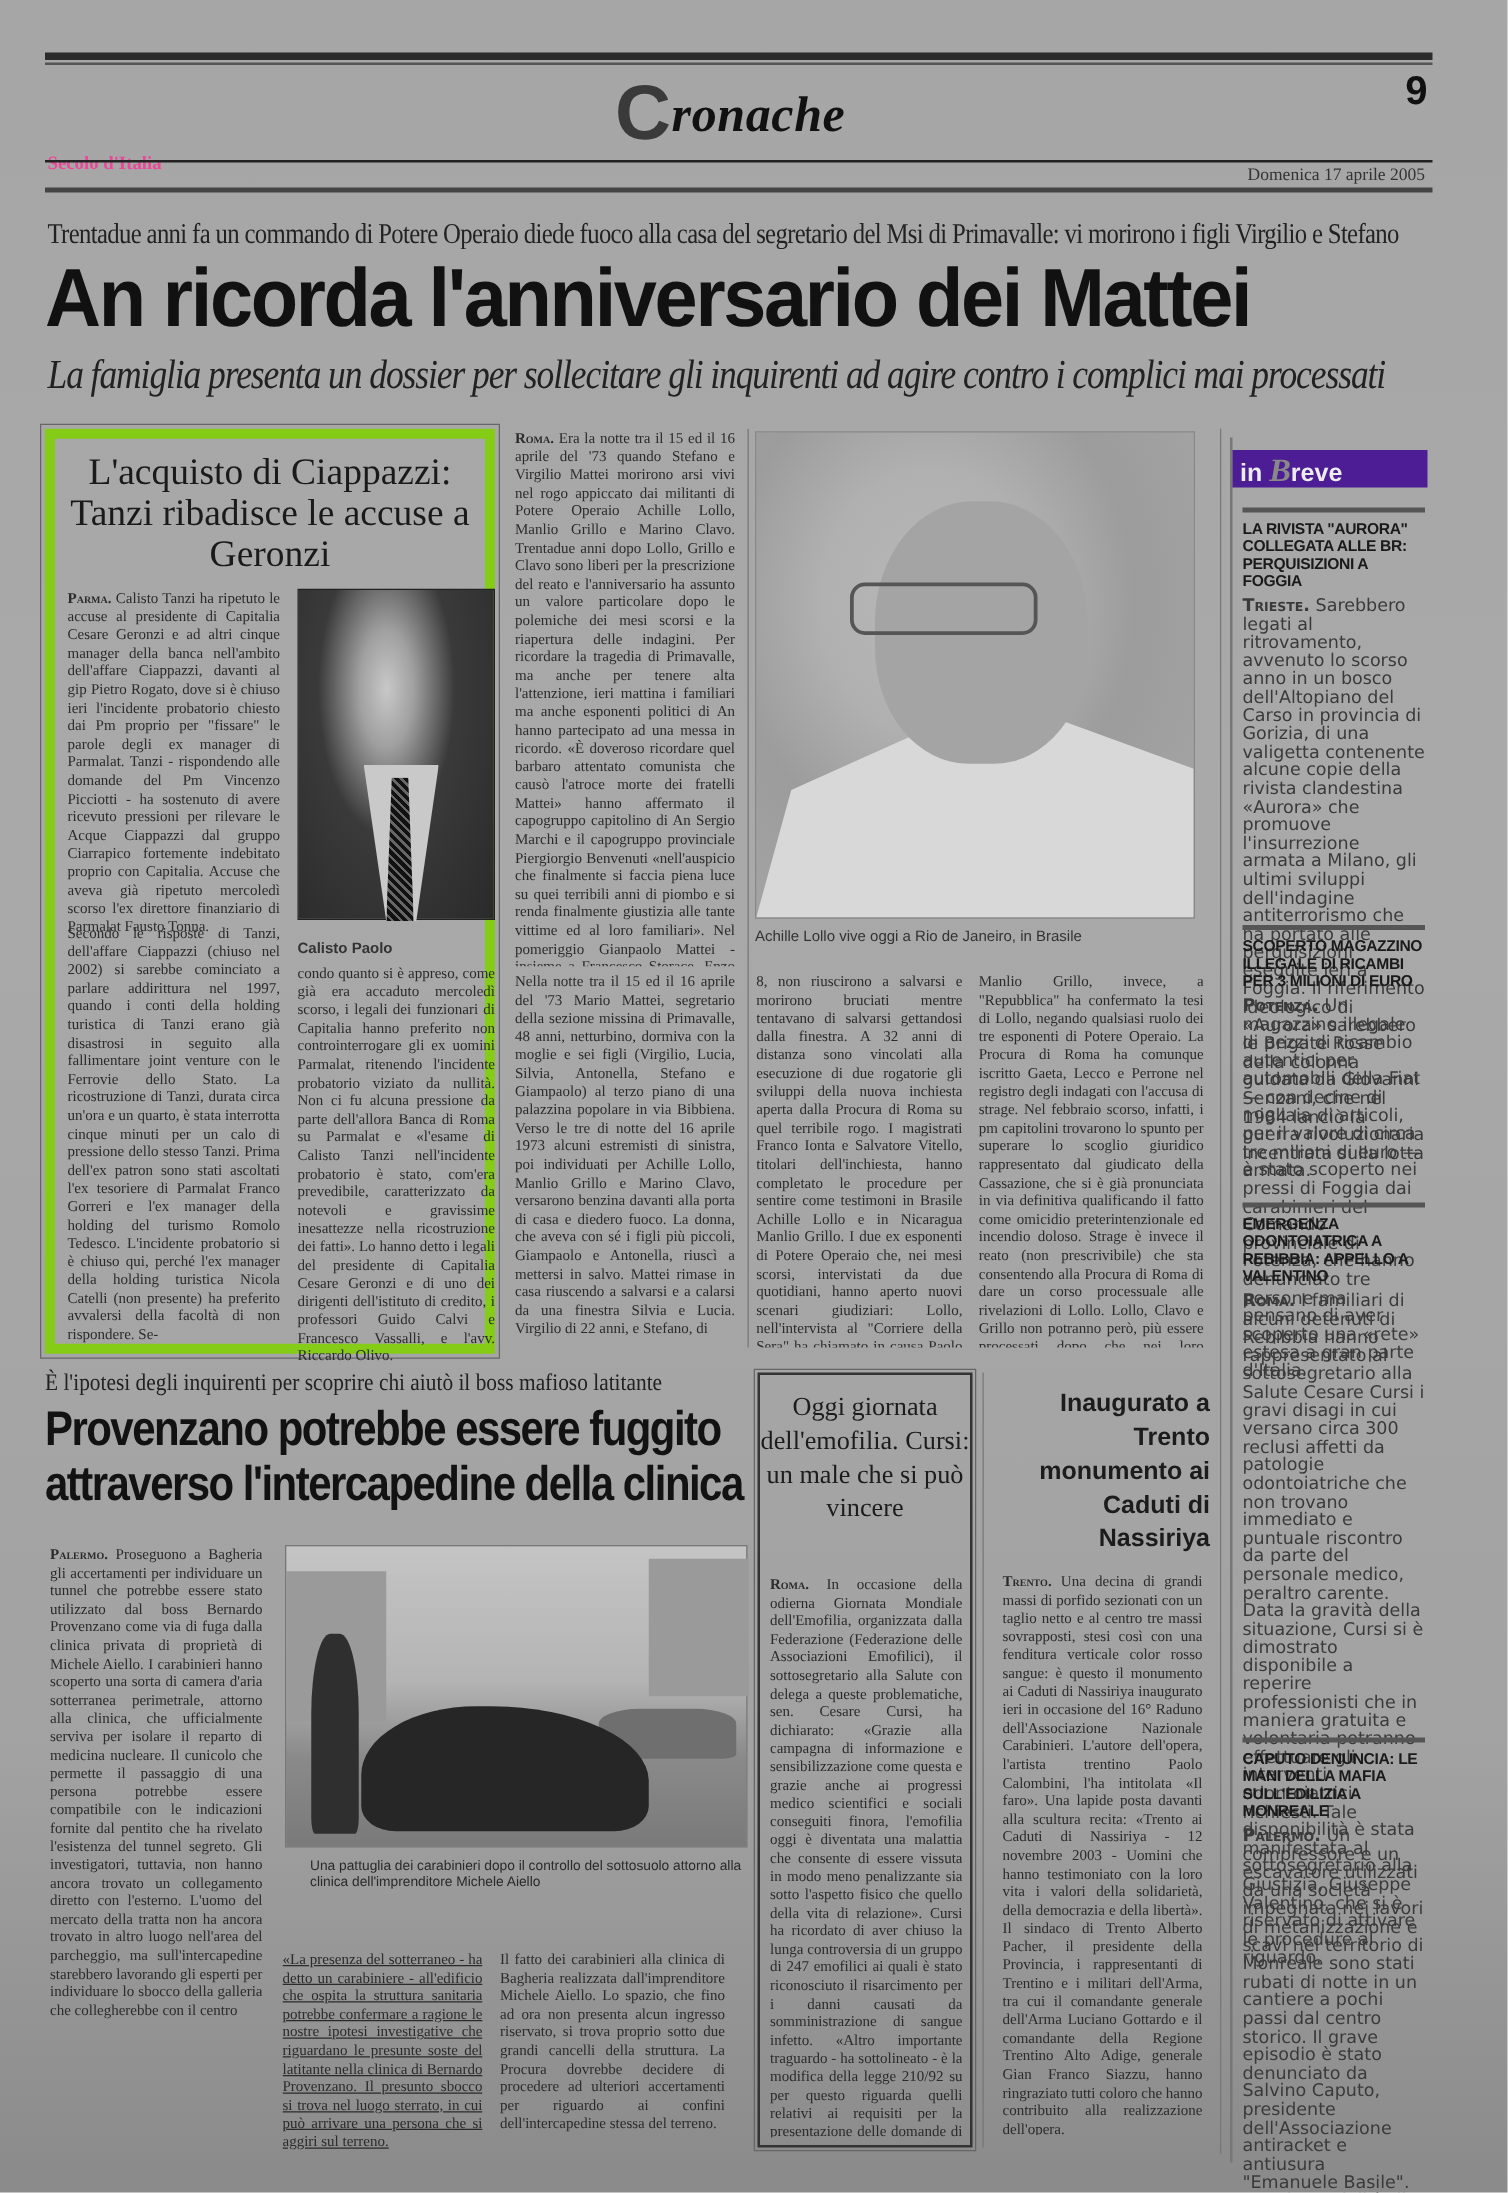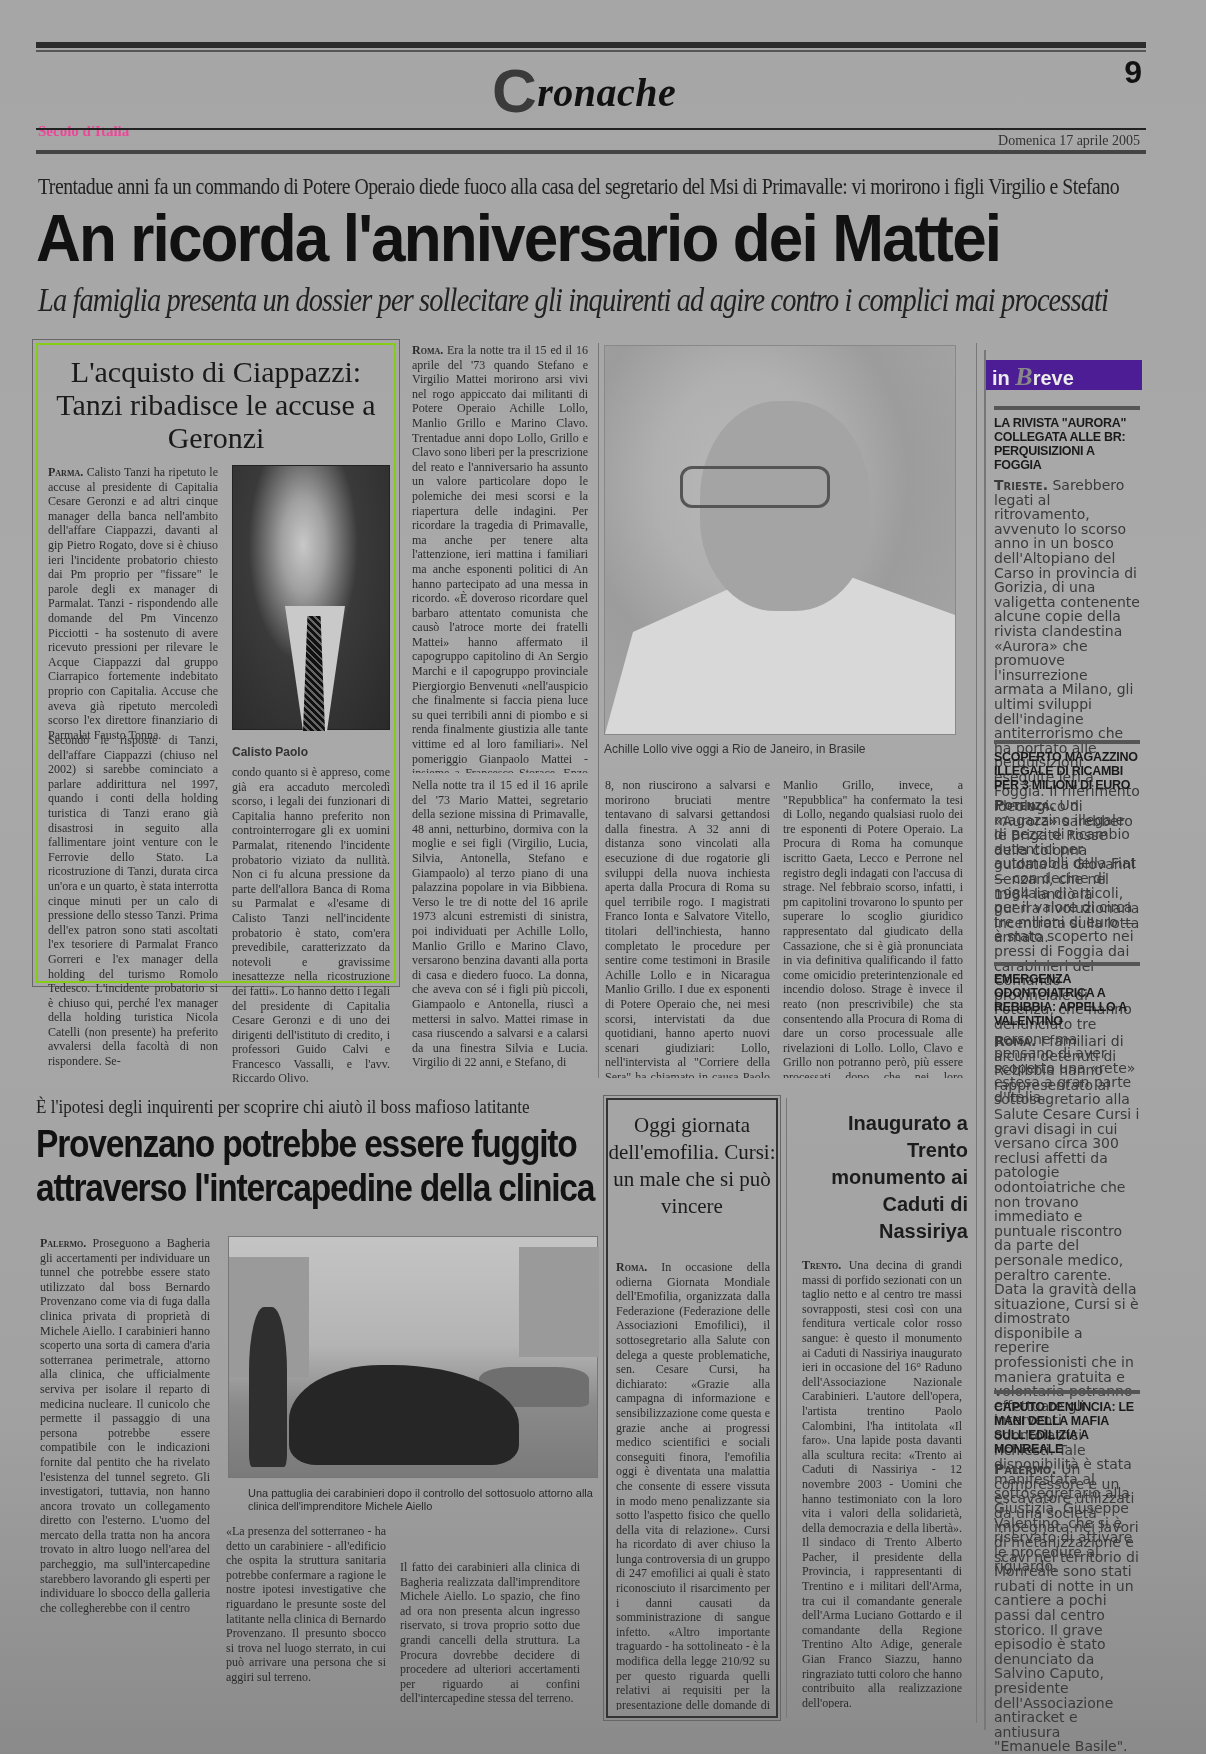--- a/index.html
+++ b/index.html
@@ -22,21 +22,21 @@
   .rule-mid { position: absolute; left: 36px; top: 128px; width: 1110px; height: 2px; background: #222; }
   .date { position: absolute; right: 66px; top: 133px; font-size: 14px; color: #333; }
   .rule-bot { position: absolute; left: 36px; top: 150px; width: 1110px; height: 4px; background: #444; }
 
   
   .kicker { position: absolute; left: 38px; top: 174px; width: 1110px; font-size: 23px; letter-spacing: -0.6px; color: #222; white-space: nowrap; transform: scaleX(0.86); transform-origin: left; }
   .headline { position: absolute; left: 36px; top: 200px; font-family: "Liberation Sans", sans-serif; font-weight: bold; font-size: 66px; letter-spacing: -2px; color: #111; white-space: nowrap; transform: scaleX(0.94); transform-origin: left; }
   .subhead { position: absolute; left: 38px; top: 282px; font-style: italic; font-size: 33px; color: #222; white-space: nowrap; letter-spacing: -1px; transform: scaleX(0.86); transform-origin: left; }
 
   
-  .box-tanzi { position: absolute; left: 36px; top: 343px; width: 360px; height: 640px; border: 2px solid #84cc16; outline: 1px solid #666; outline-offset: 3px; }
+  .box-tanzi { position: absolute; left: 36px; top: 343px; width: 360px; height: 740px; border: 8px solid #84cc16; outline: 1px solid #666; outline-offset: 3px; }
   .box-tanzi h2 { font-weight: normal; font-size: 30px; line-height: 33px; text-align: center; margin-top: 10px; color: #1a1a1a; }
   .col-text { font-size: 12px; line-height: 14.6px; color: #2b2b2b; text-align: justify; }
   .col-text .dateline { font-weight: bold; font-variant: small-caps; }
   .tanzi-text1 { position: absolute; left: 10px; top: 120px; width: 170px; }
   .tanzi-photo { position: absolute; left: 194px; top: 120px; width: 158px; height: 265px; background: radial-gradient(ellipse at 45% 30%, #c8c8c8 0%, #a0a0a0 18%, #3a3a3a 45%, #2a2a2a 100%); border: 1px solid #222; }
   .tanzi-photo .tie { position: absolute; left: 70px; top: 150px; width: 22px; height: 115px; background: repeating-linear-gradient(45deg, #111 0 3px, #666 3px 5px); clip-path: polygon(20% 0, 80% 0, 100% 100%, 0 100%); }
   .tanzi-photo .shirt { position: absolute; left: 52px; top: 140px; width: 60px; height: 125px; background: #c9c9c9; clip-path: polygon(0 0, 100% 0, 70% 100%, 30% 100%); }
   .tanzi-caption { position: absolute; left: 194px; top: 400px; font-family: "Liberation Sans", sans-serif; font-weight: bold; font-size: 12px; color: #333; }
   .tanzi-text2 { position: absolute; left: 10px; top: 388px; width: 170px; }
   .tanzi-text3 { position: absolute; left: 194px; top: 420px; width: 158px; }
@@ -67,21 +67,21 @@
   .prov-kicker { position: absolute; left: 36px; top: 1096px; font-size: 19px; color: #222; white-space: nowrap; transform: scaleX(0.9); transform-origin: left; }
   .prov-head { position: absolute; left: 36px; top: 1122px; font-family: "Liberation Sans", sans-serif; font-weight: bold; font-size: 39px; line-height: 44px; color: #121212; letter-spacing: -1.4px; white-space: nowrap; transform: scaleX(0.86); transform-origin: left; }
   .prov-col1 { position: absolute; left: 40px; top: 1236px; width: 170px; }
   .prov-photo { position: absolute; left: 228px; top: 1236px; width: 370px; height: 242px; border: 1px solid #777;
     background: linear-gradient(180deg, #c4c4c4 0%, #b4b4b4 45%, #8a8a8a 70%, #7a7a7a 100%); }
   .prov-photo .bldg { position: absolute; background: #9a9a9a; }
   .prov-photo .car { position: absolute; left: 60px; top: 128px; width: 230px; height: 100px; background: #262626; border-radius: 40% 55% 12% 12% / 55% 60% 20% 20%; }
   .prov-photo .car2 { position: absolute; left: 250px; top: 130px; width: 110px; height: 40px; background: #6f6f6f; border-radius: 30% 30% 10% 10%; }
   .prov-photo .person { position: absolute; left: 20px; top: 70px; width: 38px; height: 160px; background: #2f2f2f; border-radius: 40% 40% 8% 8%; }
   .prov-caption { position: absolute; left: 228px; top: 1487px; width: 370px; font-family: "Liberation Sans", sans-serif; font-size: 11px; line-height: 13px; color: #2a2a2a; margin-left: 20px; }
-  .prov-col2 { position: absolute; left: 226px; top: 1524px; width: 160px; }
+  .prov-col2 { position: absolute; left: 226px; top: 1560px; width: 160px; text-decoration: underline; }
   .prov-col3 { position: absolute; left: 400px; top: 1560px; width: 180px; }
 
   
   .box-emo { position: absolute; left: 606px; top: 1098px; width: 172px; height: 620px; border: 2px solid #333; outline: 1px solid #666; outline-offset: 2px; }
   .box-emo h2 { font-weight: normal; font-size: 21px; line-height: 27px; text-align: center; margin-top: 12px; color: #1c1c1c; }
   .emo-text { position: absolute; left: 8px; top: 160px; width: 154px; }
 
   
   .nass { position: absolute; left: 796px; top: 1098px; width: 172px; height: 620px; }
   .nass h2 { font-family: "Liberation Sans", sans-serif; font-weight: bold; font-size: 20px; line-height: 27px; text-align: right; margin-top: 12px; color: #1c1c1c; }

